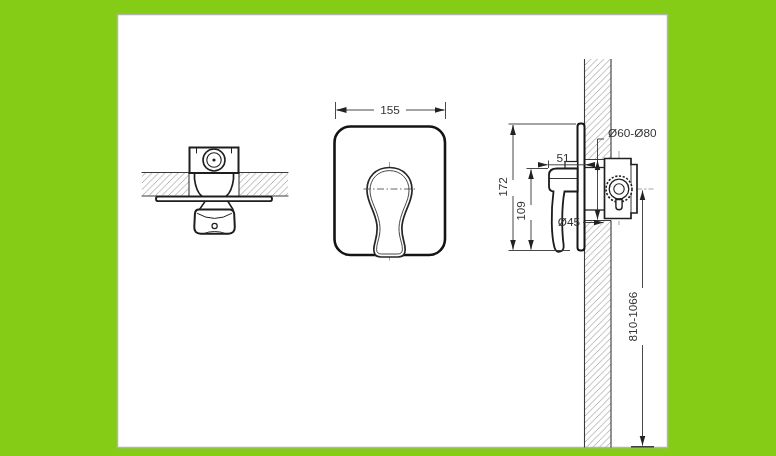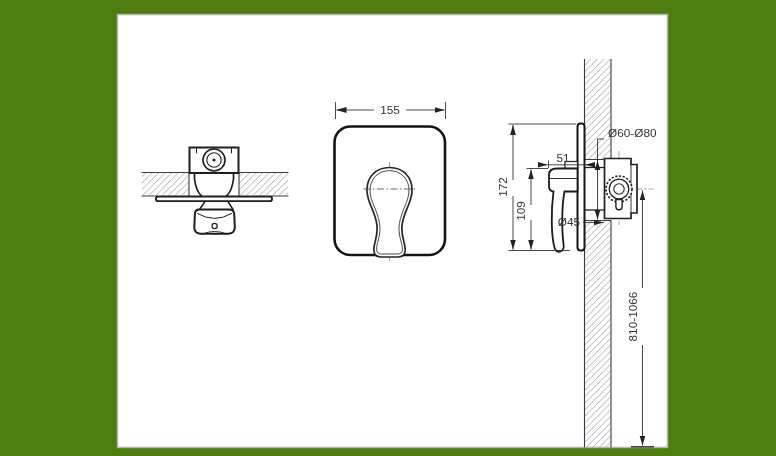--- a/index.html
+++ b/index.html
@@ -1,16 +1,16 @@
 <!DOCTYPE html>
 <html><head>
 <meta charset="utf-8">
 <style>
   html,body{margin:0;padding:0;background:#ffffff;}
-  .stage{position:relative;width:776px;height:456px;background:#4d7c0f;overflow:hidden;
+  .stage{position:relative;width:776px;height:456px;background:#84cc16;overflow:hidden;
          font-family:"Liberation Sans","DejaVu Sans",sans-serif;}
   svg{display:block;}
   text{fill:#333;font-family:"Liberation Sans","DejaVu Sans",sans-serif;font-size:11.8px;}
 </style>
 </head>
 <body>
 
 <div class="stage">
 <svg width="776" height="456" viewBox="0 0 776 456">
   <defs>

